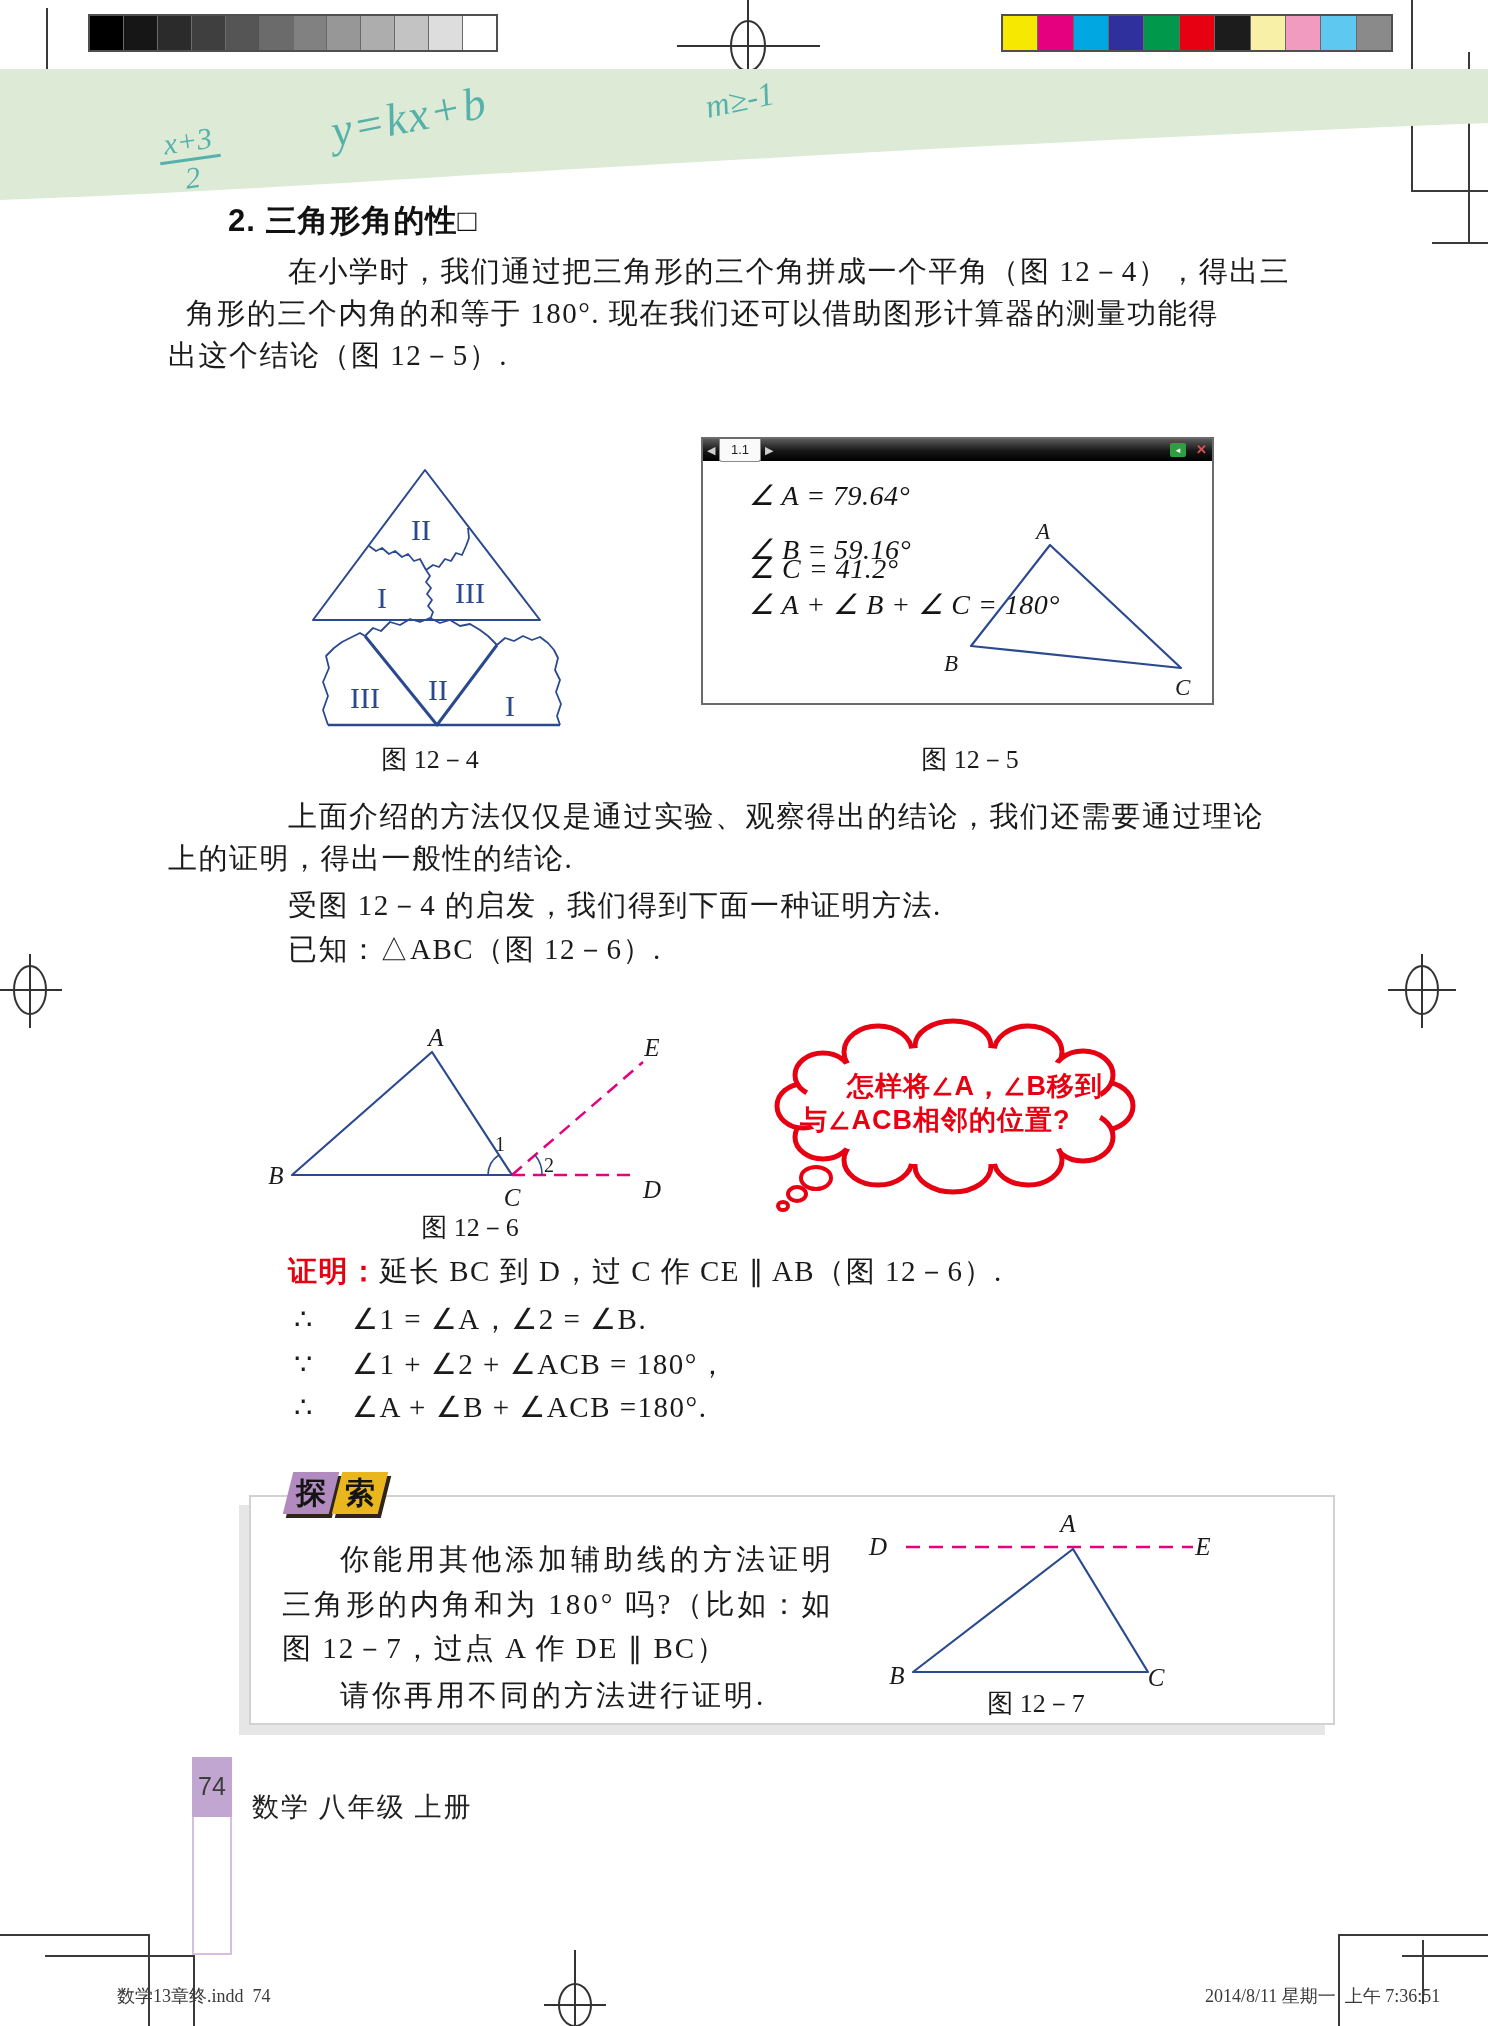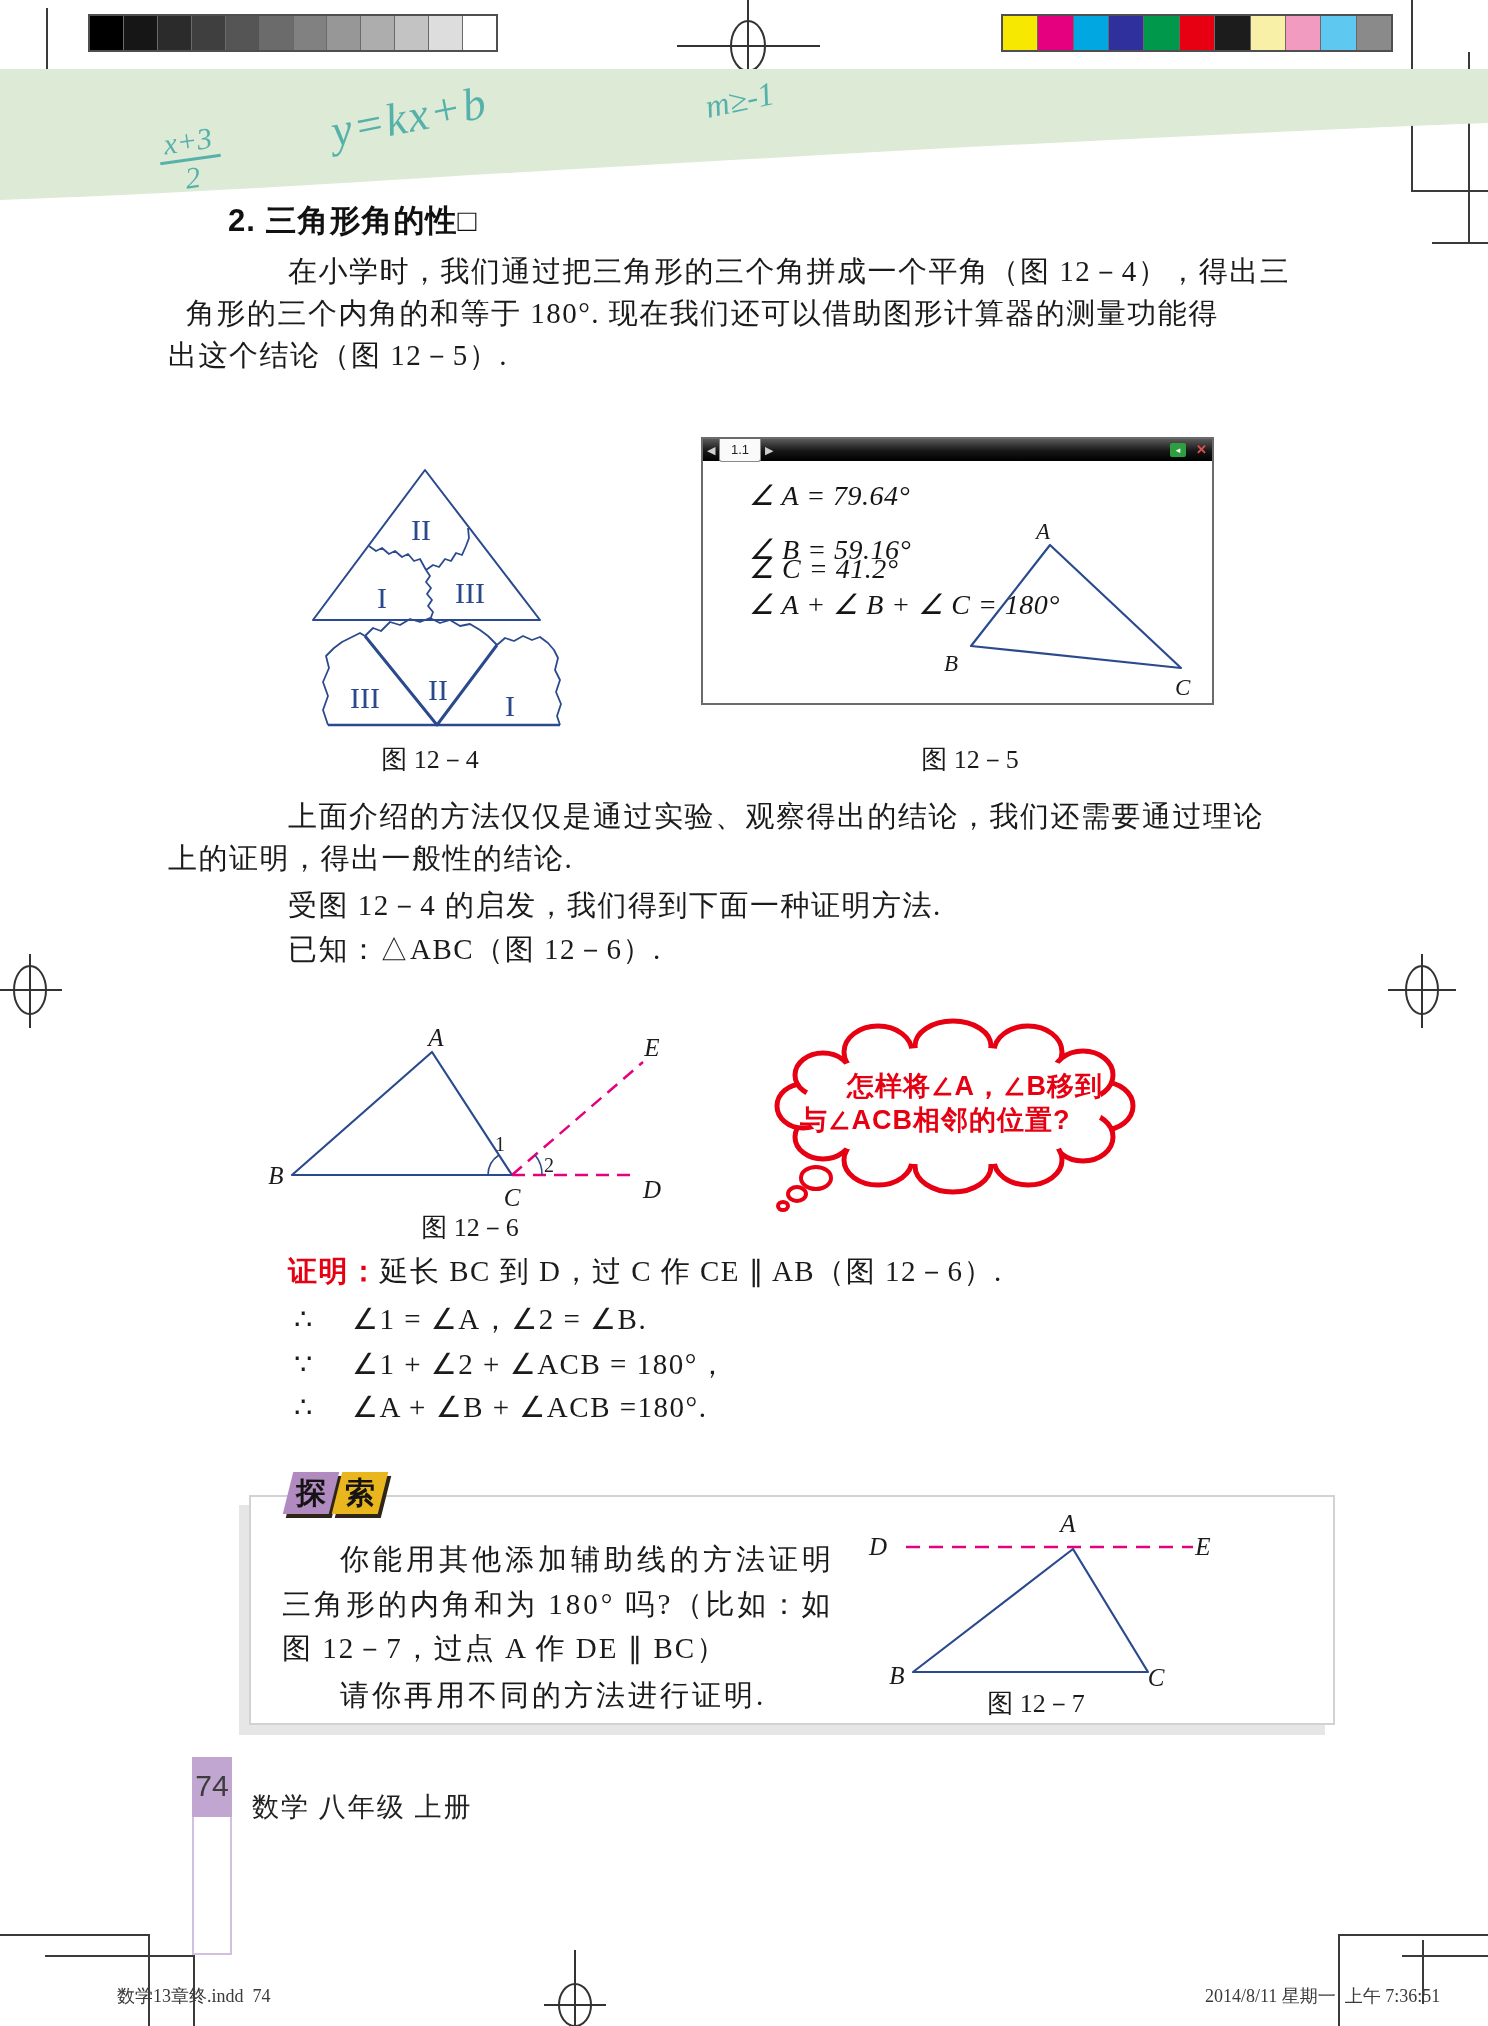--- a/index.html
+++ b/index.html
@@ -47,21 +47,21 @@
   .explore-shadow{position:absolute;left:239px;top:1505px;width:1086px;height:230px;background:#e6e6e6;}
   .explore-box{position:absolute;left:249px;top:1495px;width:1086px;height:230px;background:#fff;
                border:2px solid #d2d2d2;box-sizing:border-box;}
   .badge{position:absolute;left:288px;top:1472px;display:flex;}
   .badge .tile{width:46px;height:42px;transform:skewX(-14deg);box-shadow:4px 4px 0 #2e2417;
                display:flex;align-items:center;justify-content:center;margin-right:3px;}
   .badge .tile span{transform:skewX(14deg);font-family:"Liberation Sans",sans-serif;
                     font-weight:bold;font-size:30px;color:#141414;}
   
   .pgbadge{position:absolute;left:192px;top:1757px;width:40px;height:60px;background:#c2a6d2;
-           font-family:"Liberation Sans",sans-serif;font-size:30px;color:#3c3c3c;
+           font-family:"Liberation Sans",sans-serif;font-size:25px;color:#3c3c3c;
            text-align:center;line-height:58px;}
   .pgstrip{position:absolute;left:192px;top:1817px;width:40px;height:138px;background:#fff;
            border:2px solid #d3c0e0;border-top:none;box-sizing:border-box;}
   .book{position:absolute;left:252px;top:1789px;font-size:27px;letter-spacing:2px;color:#222;white-space:pre;}
   .slug{position:absolute;font-size:18px;color:#3a3a3a;white-space:pre;}
 </style>
 </head>
 <body>
 
 <div class="page">

